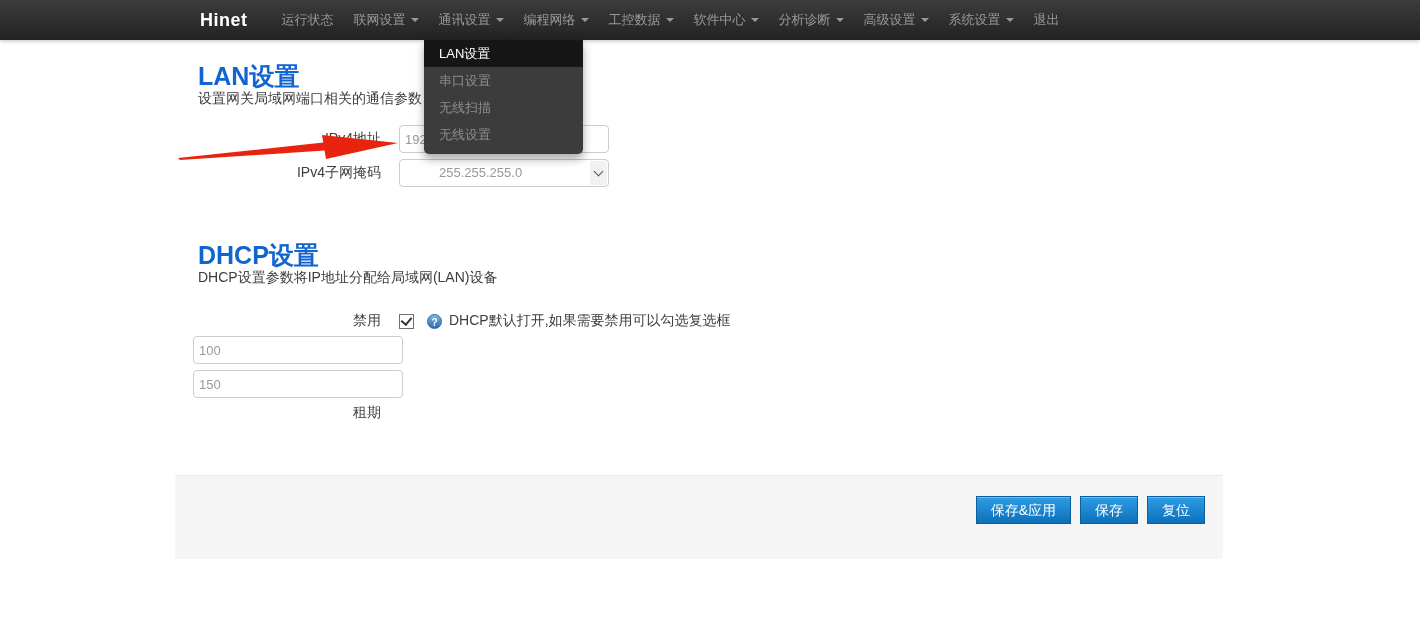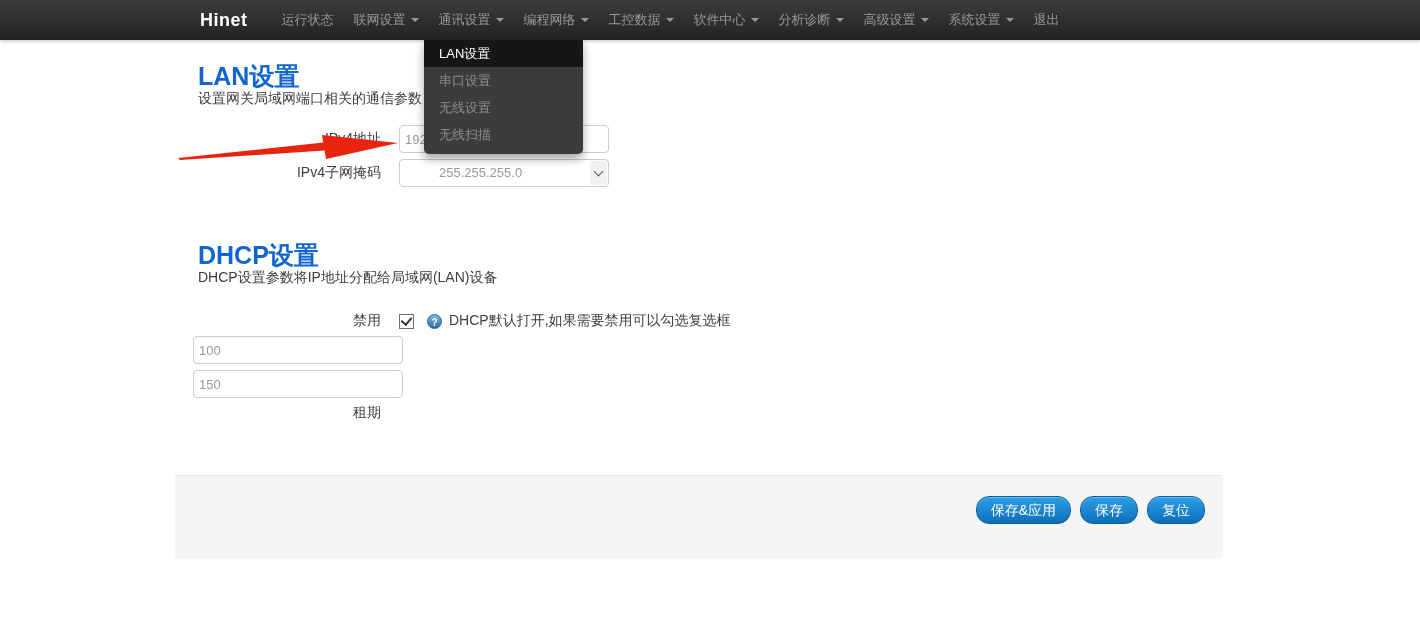--- a/index.html
+++ b/index.html
@@ -87,21 +87,21 @@
   
   hr.sep{border:0;border-top:1px solid #e8e8e8;margin:53px 0 0 0;}
   .footer-bar{
     height:63px;background:#f5f5f5;border-radius:4px;
     display:flex;justify-content:flex-end;align-items:flex-start;
     padding:20px 18px 0 0;box-sizing:content-box;gap:9px;
   }
   .btn{
     height:28px;line-height:26px;padding:0 14px;font-size:14px;color:#ffffff;
     background:linear-gradient(#2d9ee5,#0d6fba);
-    border:1px solid #0c5e9e;border-radius:13px;cursor:pointer;
+    border:1px solid #0c5e9e;border-radius:0;cursor:pointer;
     box-shadow:inset 0 1px 0 rgba(255,255,255,.3);
     font-family:"Liberation Sans","DejaVu Sans",sans-serif;
   }
   
   .arrow-svg{position:absolute;left:178px;top:133px;z-index:3;pointer-events:none;}
 </style>
 </head>
 <body>
 
 <div class="navbar">
@@ -138,22 +138,22 @@
       <li>
           <a><span>退出</span></a>
         </li>
     </ul>
   </div>
 </div>
 
 <div class="dropdown-menu">
   <a class="dd-item active">LAN设置</a>
   <a class="dd-item">串口设置</a>
+  <a class="dd-item">无线扫描</a>
   <a class="dd-item">无线设置</a>
-  <a class="dd-item">无线扫描</a>
 </div>
 
 <svg class="arrow-svg" width="222" height="30" viewBox="0 0 222 30">
   <polygon points="0,25 150,9 154,17 2,27" fill="#e8240f"></polygon>
   <polygon points="144,2 220,10 148,26" fill="#e8240f"></polygon>
 </svg>
 
 <div class="content">
 
   <h2 class="section-title" style="margin-top:22px;">LAN设置</h2>

